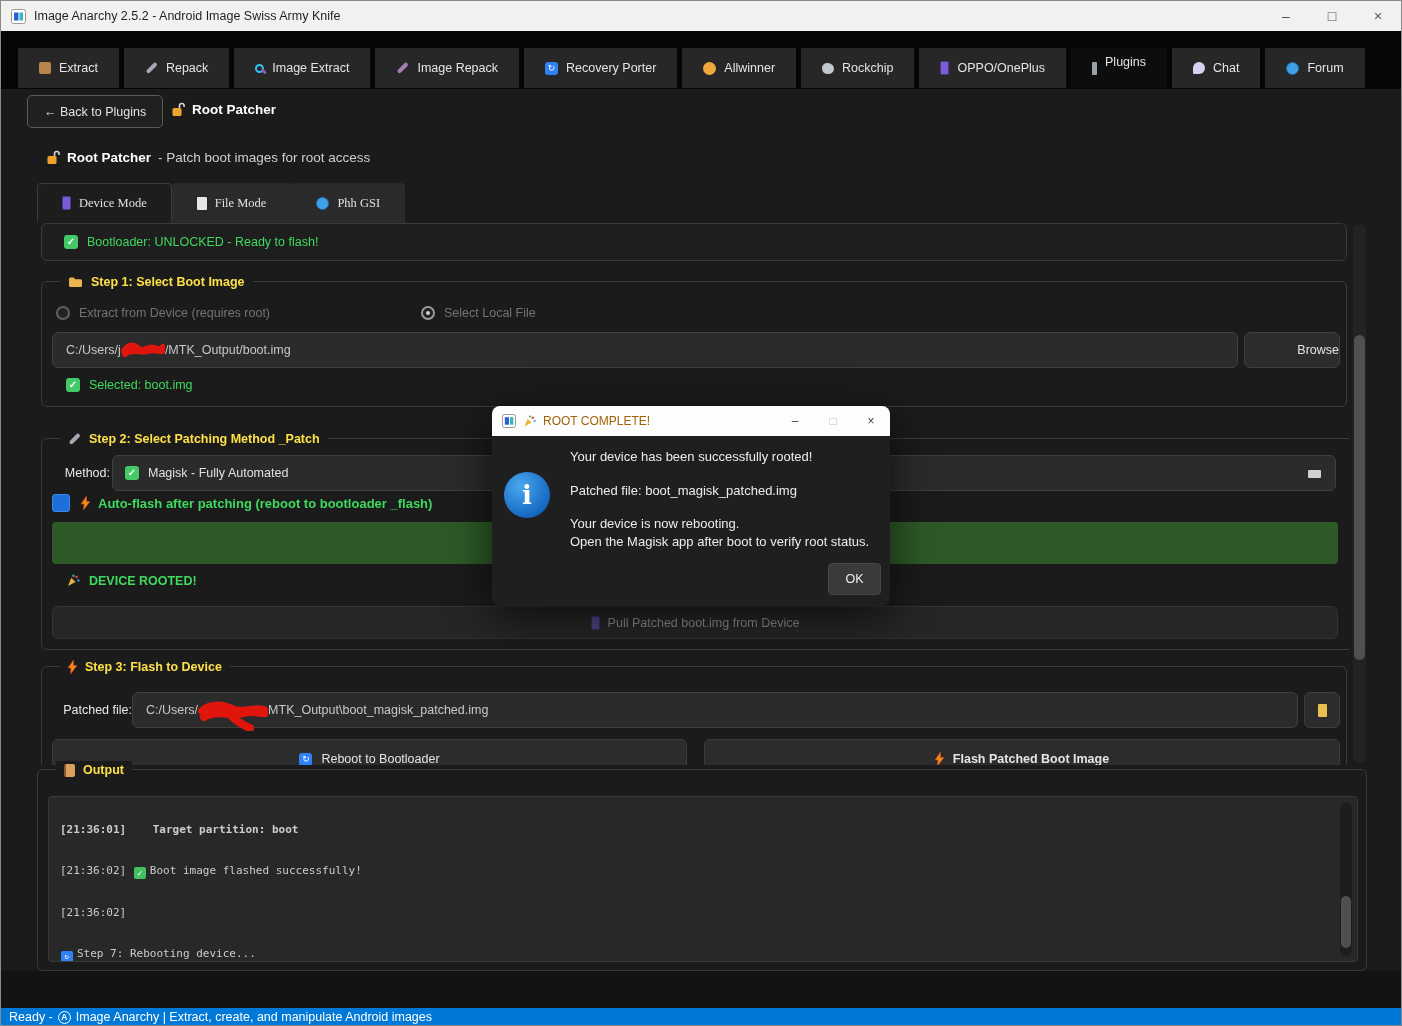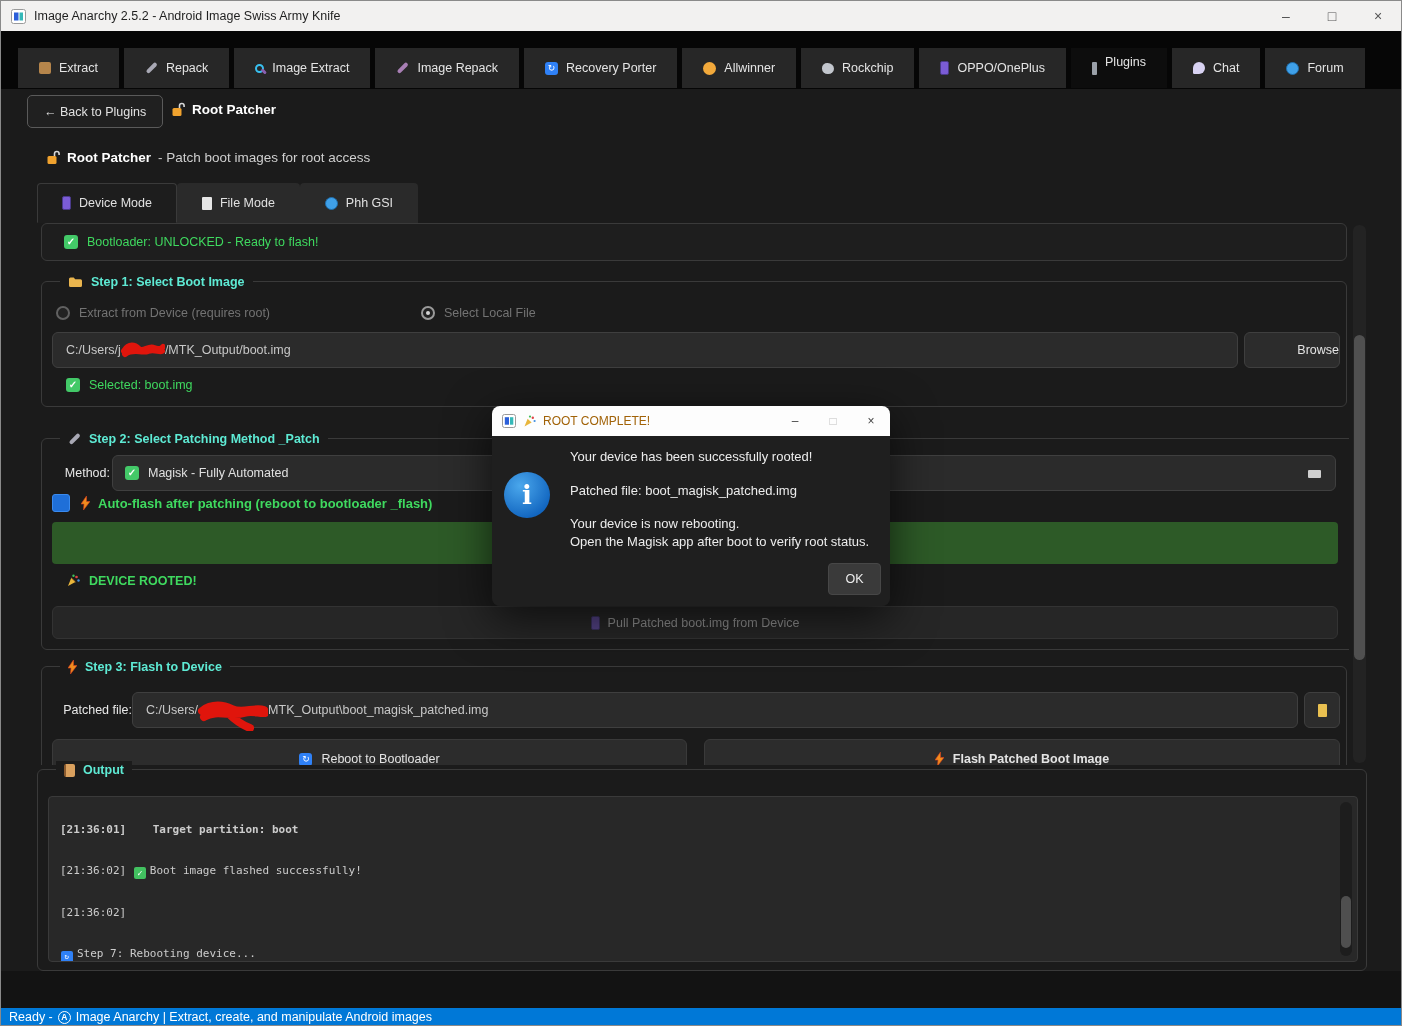--- a/index.html
+++ b/index.html
@@ -62,32 +62,32 @@
               display:flex; align-items:center; }
   .page-title { position:absolute; left:170px; top:101px; display:flex; align-items:center; gap:7px;
                 color:#fff; font-size:13.5px; font-weight:bold; }
   .heading { position:absolute; left:45px; top:149px; display:flex; align-items:center; gap:7px;
              font-size:13.5px; color:#cfcfcf; }
   .heading b { color:#fff; }
 
   
   .mode-tabs { position:absolute; left:36px; top:182px; display:flex; }
   .mtab { height:40px; padding:0 24px; display:flex; align-items:center; gap:8px; font-size:12.5px;
-          color:#e0e0e0; background:#2a2a2a; border:1px solid transparent; border-radius:4px 4px 0 0; }
+          color:#e0e0e0; background:#2a2a2a; border:1px solid transparent; border-radius:4px 4px 0 0;font-family:Liberation Serif, serif; }
   .mtab.sel { background:#1d1d1d; border-color:#3a3a3a; border-bottom-color:transparent; }
 
   
   .scroll-area { position:absolute; left:36px; top:222px; width:1312px; height:542px; overflow:hidden;text-align:right; }
   .status-box { position:absolute; left:4px; top:0; width:1306px; height:38px; background:#1e1e1e;
                 border:1px solid #3a3a3a; border-radius:6px; display:flex; align-items:center;
                 gap:9px; padding-left:22px; }
   .green-text { color:#3fd95f; font-size:12.5px; }
   .grp { position:absolute; border:1px solid #3a3a3a; border-radius:6px; background:#1b1b1b; }
   .legend { position:absolute; top:-9px; left:18px; background:#1b1b1b; padding:0 8px; display:flex;
-            align-items:center; gap:8px; font-size:12.5px; font-weight:bold; color:#5eead4; height:18px; }
+            align-items:center; gap:8px; font-size:12.5px; font-weight:bold; color:#fde047; height:18px; }
   .grp1 { left:4px; top:58px; width:1306px; height:126px; }
   .grp2 { left:4px; top:215px; width:1396px; height:212px; }
   .grp3 { left:4px; top:443px; width:1306px; height:150px; }
 
   .radio-row { position:absolute; left:14px; top:24px; display:flex; align-items:center; gap:9px;
                font-size:12.5px; color:#737373; }
   .radio-row .second { margin-left:142px; }
   .field { background:#2b2b2b; border:1px solid #3f3f3f; border-radius:6px; color:#c8c8c8;
            font-size:12.5px; display:flex; align-items:center; padding-left:13px; white-space:pre; }
   .grp1 .path-field { position:absolute; left:10px; top:50px; width:1186px; height:36px; }

